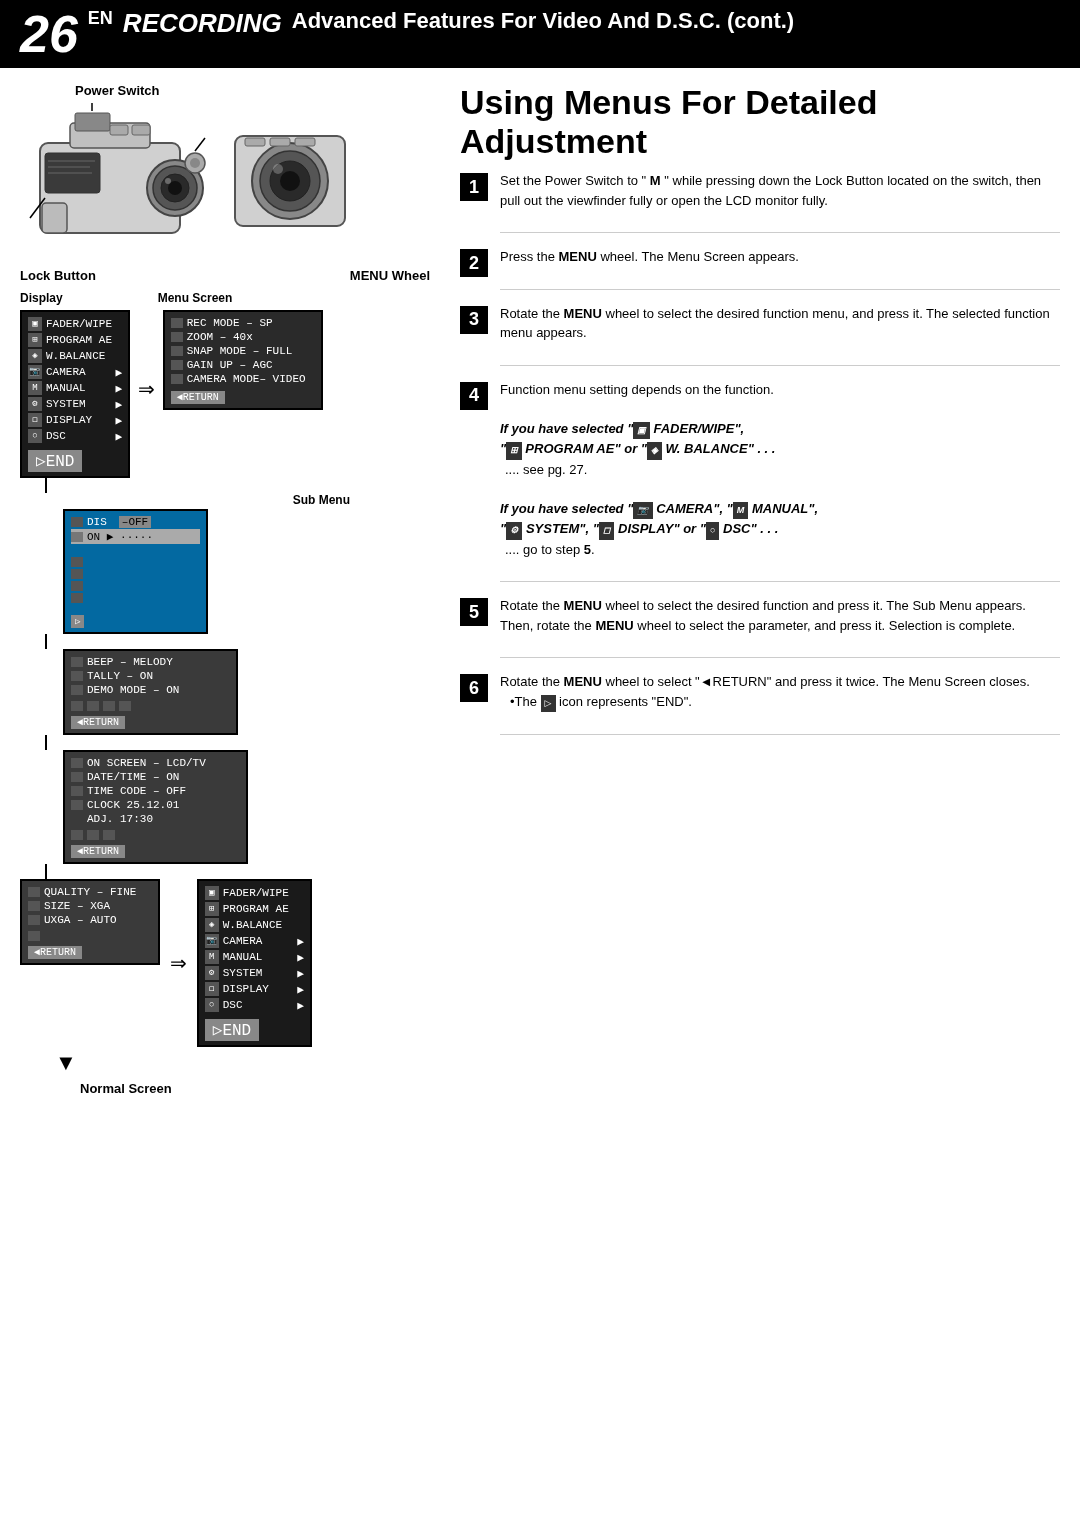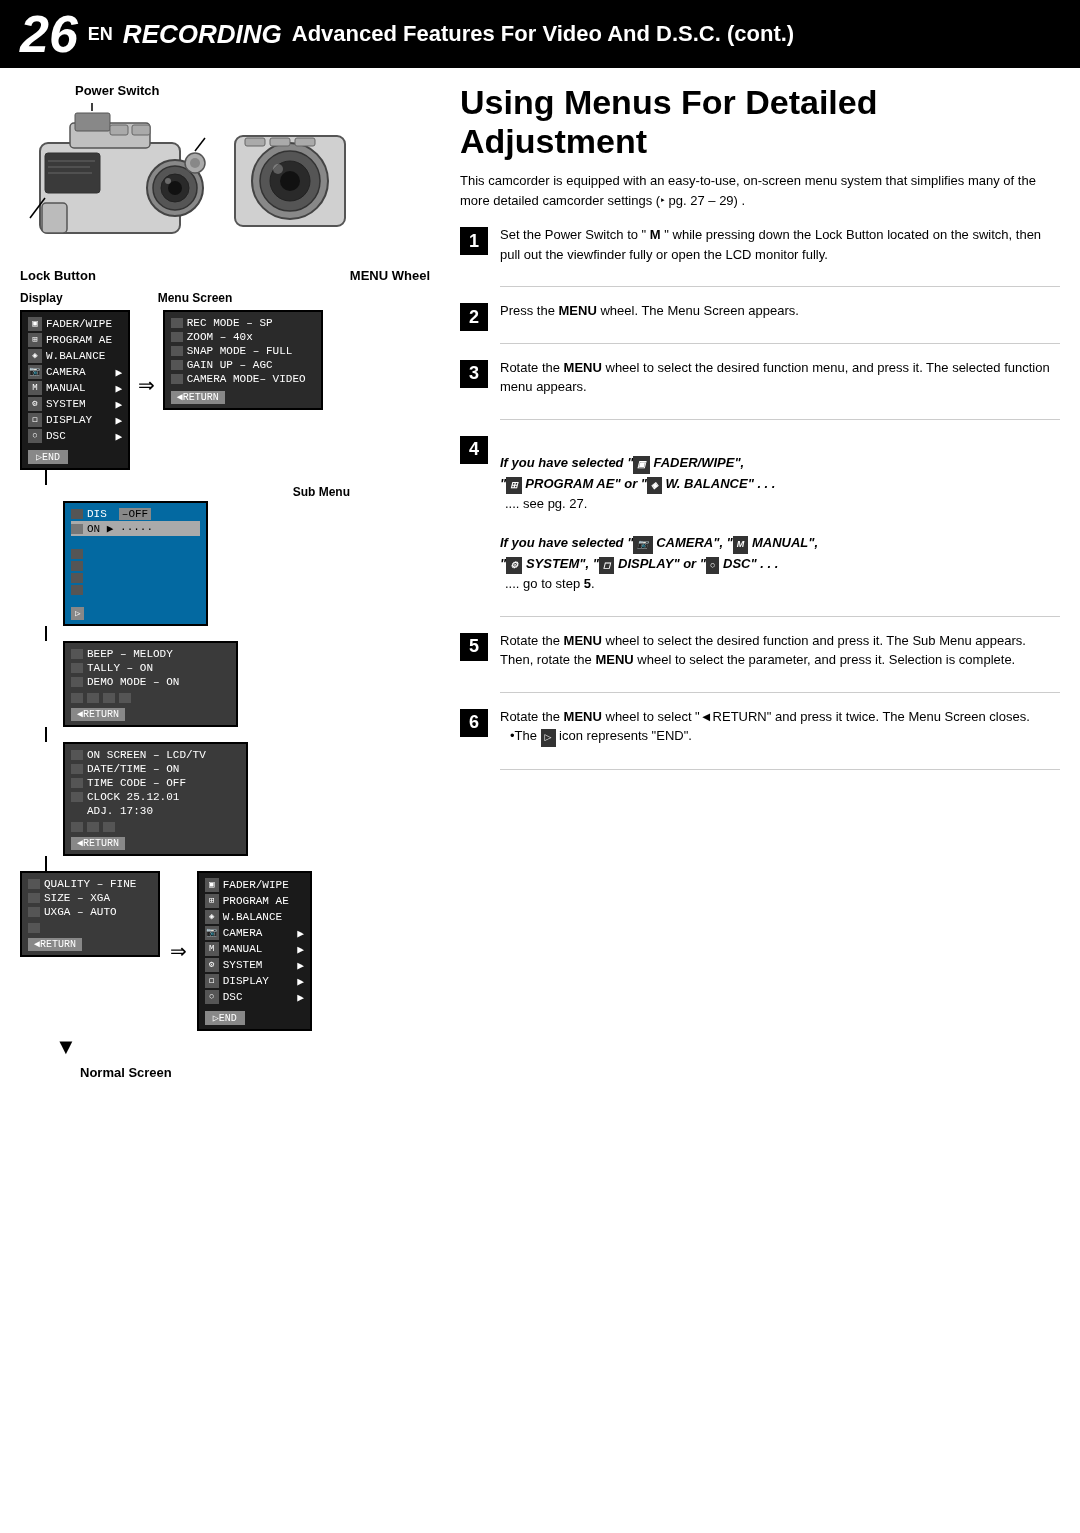--- a/index.html
+++ b/index.html
@@ -11,21 +11,21 @@
       font-size: 14px;
       color: #000;
     }
 
     
     .header {
       background: #000;
       color: #fff;
       padding: 8px 20px;
       display: flex;
-      align-items: center;
+      align-items: flex-start;
       gap: 10px;
     }
     .header-number {
       font-size: 52px;
       font-weight: bold;
       font-style: italic;
       line-height: 1;
     }
     .header-en {
       font-size: 18px;
@@ -111,21 +111,21 @@
       text-align: center;
       line-height: 14px;
     }
     .menu-arrow {
       margin-left: auto;
     }
     .menu-end {
       background: #888;
       color: #fff;
       padding: 1px 8px;
-      font-size: 10px;
+      font-size: 16px;
       display: inline-block;
       margin-top: 3px;
     }
 
     .arrow-down {
       text-align: center;
       font-size: 22px;
       line-height: 1;
       margin: 2px 0;
     }
@@ -561,21 +561,20 @@
 
       <div class="normal-screen-label" style="margin-left:60px;">Normal Screen</div>
 
     </div>
   </div>
 
   <div class="right-col">
 
     <h1 class="page-title">Using Menus For Detailed Adjustment</h1>
 
-    <p class="intro-text">This camcorder is equipped with an easy-to-use, on-screen menu system that simplifies many of the more detailed camcorder settings (‣ pg. 27 – 29) .</p>
 
     <div class="steps-section">
 
       <div class="step">
         <div class="step-number">1</div>
         <div class="step-content">
           Set the Power Switch to " <b>M</b> " while pressing down the Lock Button located on the switch, then pull out the viewfinder fully or open the LCD monitor fully.
         </div>
       </div>
 
@@ -589,20 +588,21 @@
       <div class="step">
         <div class="step-number">3</div>
         <div class="step-content">
           Rotate the <b>MENU</b> wheel to select the desired function menu, and press it. The selected function menu appears.
         </div>
       </div>
 
       <div class="step">
         <div class="step-number">4</div>
         <div class="step-content">
+          <div>Function menu setting depends on the function.</div>
           <br>
           <div class="step-italic">
             If you have selected "<span class="icon-box">▣</span> <i>FADER/WIPE</i>",<br>
             "<span class="icon-box">⊞</span> <i> PROGRAM AE</i>" or "<span class="icon-box">◈</span> <i> W. BALANCE</i>" . . .
           </div>
           <div class="step-indent">.... see pg. 27.</div>
           <br>
           <div class="step-italic">
             If you have selected "<span class="icon-box">📷</span> <i> CAMERA</i>", "<span class="icon-box">M</span> <i> MANUAL</i>",<br>
             "<span class="icon-box">⚙</span> <i> SYSTEM</i>", "<span class="icon-box">◻</span> <i> DISPLAY</i>" or "<span class="icon-box">○</span> <i> DSC</i>" . . .

